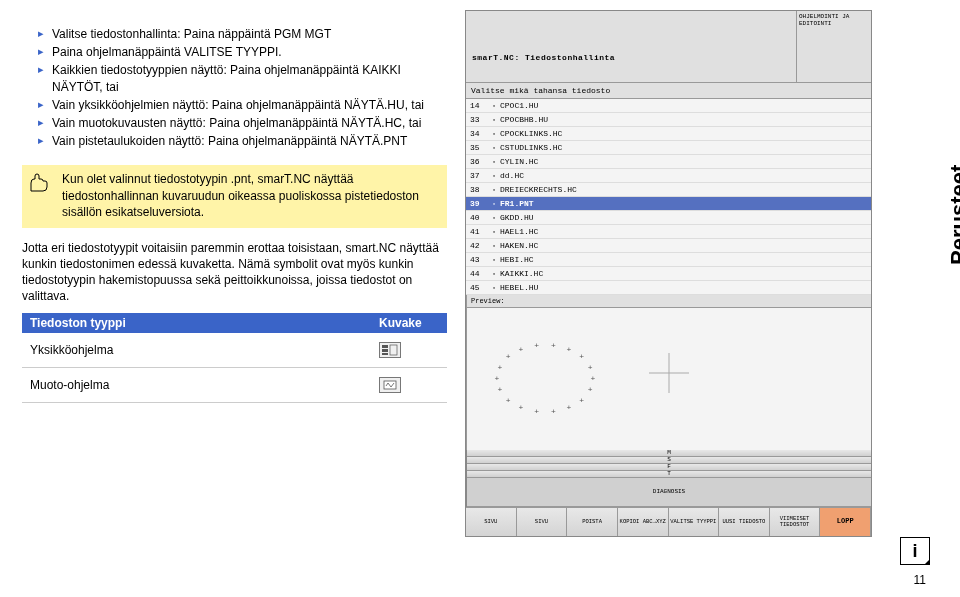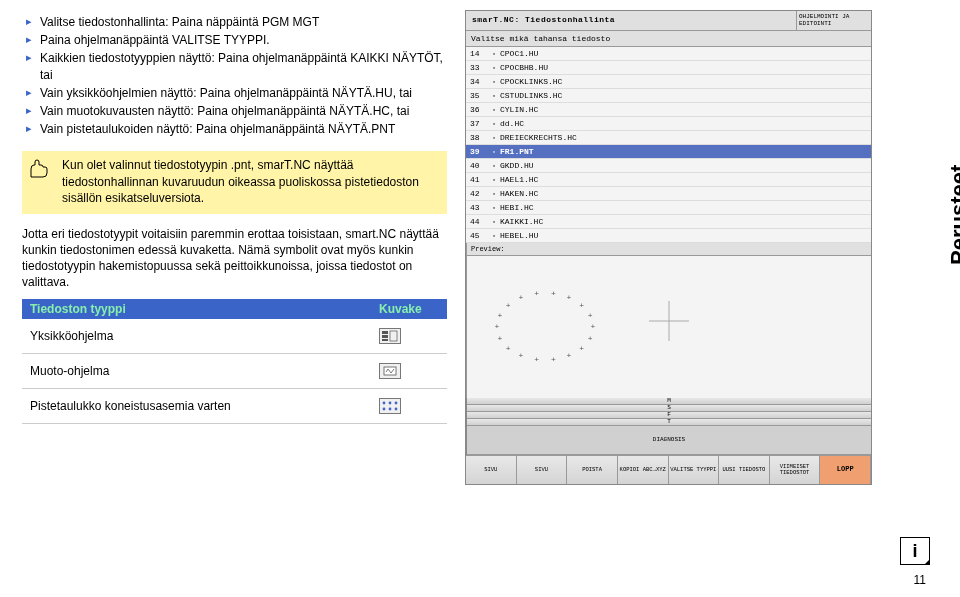--- a/index.html
+++ b/index.html
@@ -26,21 +26,21 @@
   .right-col {
     flex: 0 0 420px;
   }
   h3.heading {
     font-size: 13px;
     font-weight: bold;
     margin: 0 0 4px 0;
   }
   ul.steps {
     list-style: none;
-    margin: 4px;
+    margin: 16px;
     padding: 0;
   }
   ul.steps li {
     position: relative;
     padding-left: 14px;
     line-height: 1.35;
     margin-bottom: 2px;
   }
   ul.steps li::before {
     content: "▸";
@@ -63,21 +63,21 @@
   .note-text {
     flex: 1;
     line-height: 1.35;
   }
   .body-para {
     margin: 12px 0 8px 0;
     line-height: 1.35;
   }
   .table-head {
     background: #3a64c8;
-    color: #86efac;
+    color: #ffffff;
     font-weight: bold;
     padding: 3px 8px;
     display: flex;
   }
   .th-left { flex: 1; }
   .th-right { flex: 0 0 60px; }
   .table-row {
     display: flex;
     align-items: center;
     padding: 6px 8px;
@@ -103,21 +103,21 @@
     font-family: "Courier New", monospace;
     font-size: 8px;
     color: #000;
   }
   .ss-title {
     display: flex;
     font-weight: bold;
     background: #e0e0e0;
     border-bottom: 1px solid #999;
   }
-  .ss-title-main { flex: 1; padding: 4px 6px; letter-spacing: 0.5px;}
+  .ss-title-main { flex: 1; padding: 20px 6px; letter-spacing: 0.5px; margin-top: 22px;}
   .ss-title-right { width: 70px; font-size: 6px; font-weight: normal; padding: 3px 2px; line-height:1.1; border-left:1px solid #999;}
   .ss-body { display: flex; flex-direction: column; }
   .ss-left { flex: 1; }
   .ss-sub {
     background: #e0e0e0;
     padding: 3px 5px;
     font-size: 8px;
   }
   .ss-list {
     background: #f4f4f4;
@@ -262,35 +262,20 @@
         </span>
       </div>
     </div>
     <div class="table-row">
       <div class="td-left">Muoto-ohjelma</div>
       <div class="td-right">
         <span class="iconbox">
           <svg width="20" height="14" viewBox="0 0 20 14">
               <rect x="4" y="3" width="12" height="8" fill="#fff" stroke="#555" stroke-width="0.8"></rect>
               <path d="M6 8 L8 5 L11 9 L14 5" fill="none" stroke="#555" stroke-width="0.8"></path>
-            </svg>
-        </span>
-      </div>
-    </div>
-    <div class="table-row">
-      <div class="td-left">Pistetaulukko koneistusasemia varten</div>
-      <div class="td-right">
-        <span class="iconbox">
-          <svg width="20" height="14" viewBox="0 0 20 14">
-              <circle cx="4" cy="4" r="1.4" fill="#4466cc"></circle>
-              <circle cx="10" cy="4" r="1.4" fill="#4466cc"></circle>
-              <circle cx="16" cy="4" r="1.4" fill="#4466cc"></circle>
-              <circle cx="4" cy="10" r="1.4" fill="#4466cc"></circle>
-              <circle cx="10" cy="10" r="1.4" fill="#4466cc"></circle>
-              <circle cx="16" cy="10" r="1.4" fill="#4466cc"></circle>
             </svg>
         </span>
       </div>
     </div>
   </div>
 
   <div class="right-col">
     <div class="screenshot">
       <div class="ss-title">
         <div class="ss-title-main">smarT.NC: Tiedostonhallinta</div>

